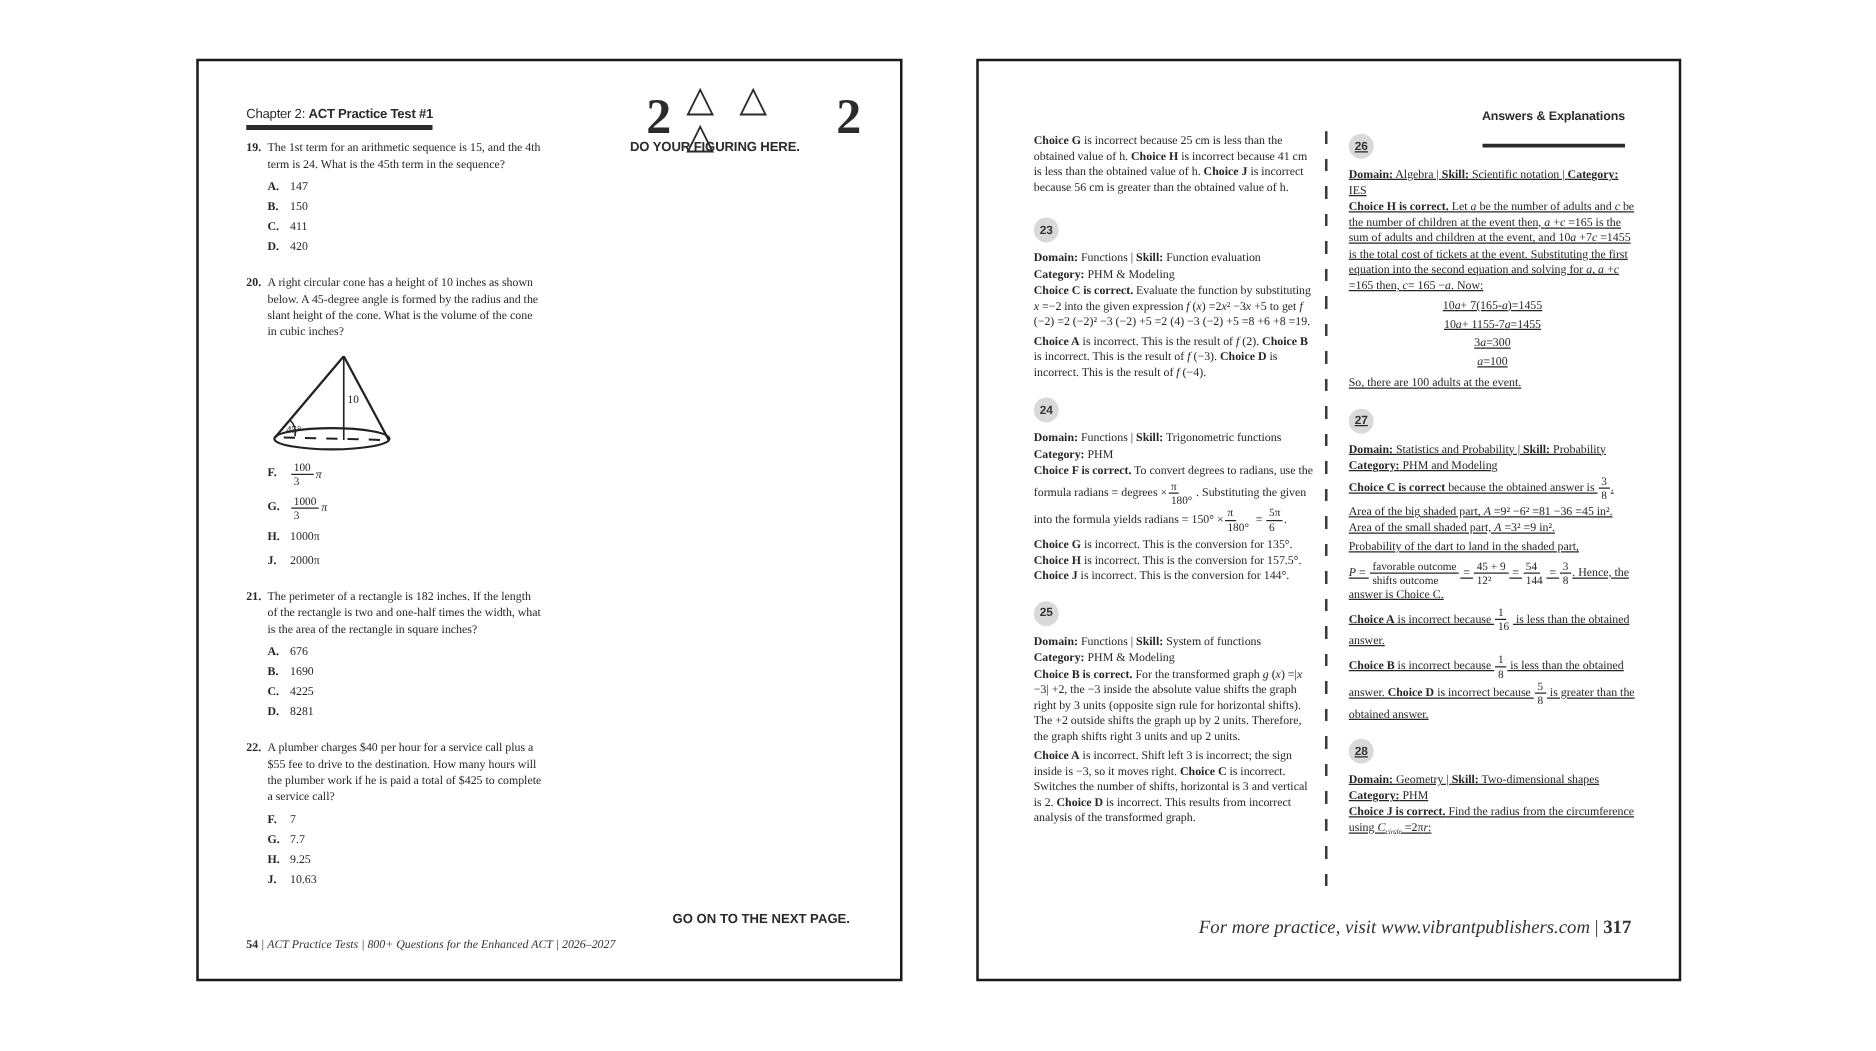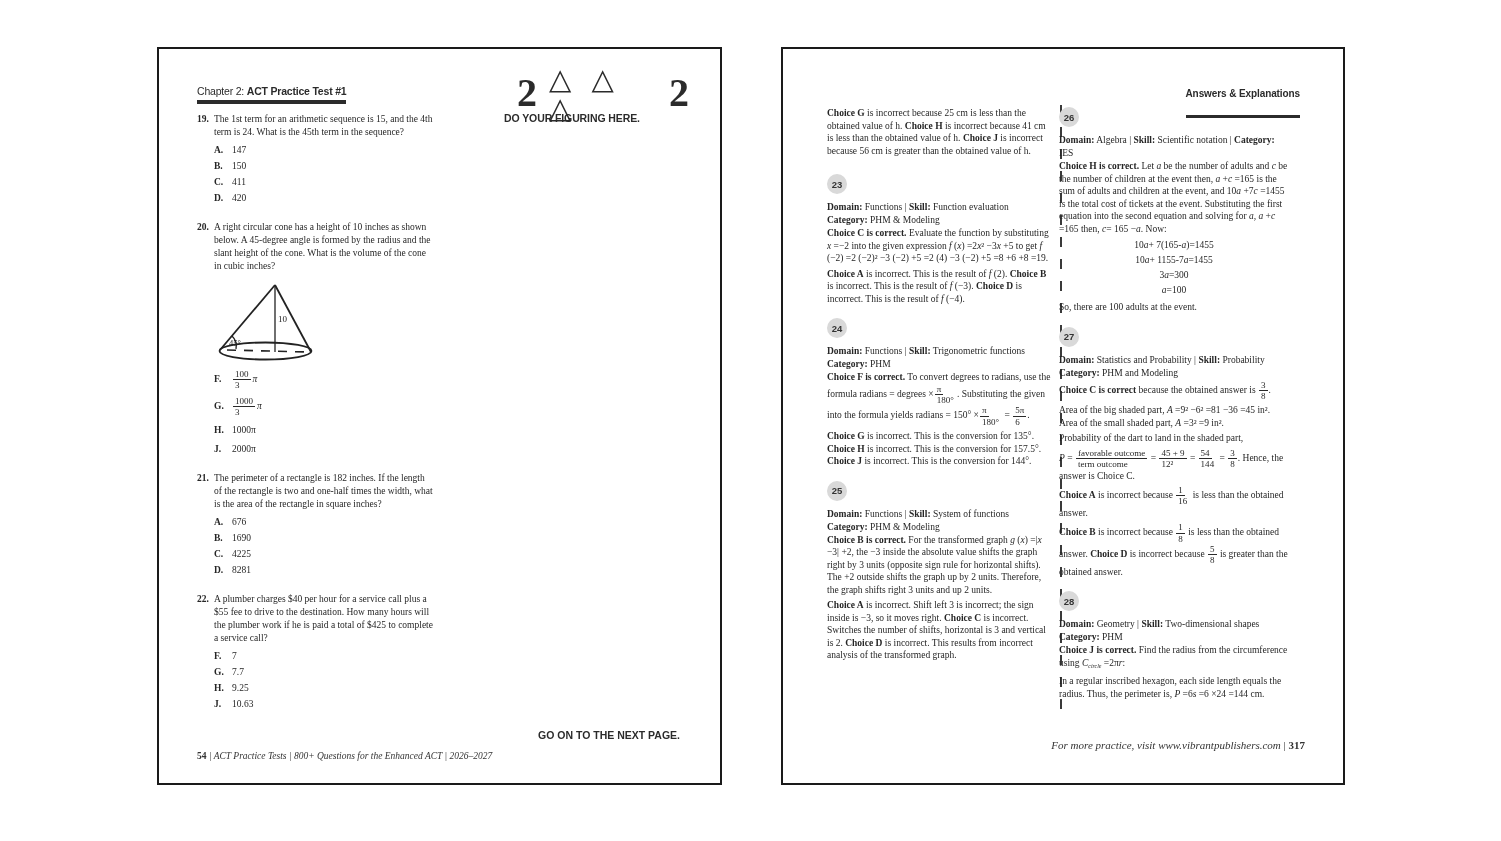--- a/index.html
+++ b/index.html
@@ -37,33 +37,33 @@
   .goon{position:absolute;right:40px;bottom:42px;font:bold 10.5px "Liberation Sans",sans-serif;color:#2b2b2b;}
   .book-footer{position:absolute;left:38px;bottom:22px;font-size:9.5px;color:#333;}
   .book-footer .pgnum{font-weight:bold;}
   .book-footer .rest{font-style:italic;}
 
   
   .ans-header{position:absolute;top:34px;right:43px;text-align:right;}
   .ans-title{display:inline-block;font:bold 10px "Liberation Sans",sans-serif;color:#2b2b2b;letter-spacing:-0.1px;padding-bottom:16px;border-bottom:3px solid #2b2b2b;}
   .col{position:absolute;top:58px;font-size:9.5px;line-height:12.5px;color:#262626;}
   .col-left{left:44px;width:227px;}
-  .col-right{left:276px;width:230px;}
+  .col-right{left:296px;width:230px;text-decoration:underline;}
   .divider{position:absolute;left:277px;top:56px;height:604px;width:1.5px;
     background:repeating-linear-gradient(to bottom,#3a3a3a 0 10px,transparent 10px 22px);}
   .exp{margin-top:13px;}
   .badge{width:20px;height:20px;border-radius:50%;background:#d9d9d9;color:#333;
     font:bold 9.5px "Liberation Sans",sans-serif;display:flex;align-items:center;justify-content:center;margin:0 0 7px 0;}
   p.rich{margin:0 0 3px 0;}
   p.meta{margin:0;line-height:13px;}
   .eqs{margin:2px 0 3px;}
   p.eq{text-align:center;margin:0;line-height:15px;}
   .mt4{margin-top:5px;}
   .subscr{font-size:0.62em;font-style:italic;vertical-align:-2px;}
-  .ans-footer{position:absolute;right:38px;bottom:32px;font-size:11px;color:#333;}
+  .ans-footer{position:absolute;right:38px;bottom:32px;font-size:15px;color:#333;}
 </style>
 </head>
 <body>
 
 <div>
 
   <div class="page page-left">
 
     <div class="chapter">
       <span>Chapter 2: </span><span class="b">ACT Practice Test #1</span>
@@ -262,21 +262,21 @@
         <p class="meta rich"><span class="b">Domain:</span> Statistics and Probability | <span class="b">Skill:</span> Probability</p>
         <p class="meta rich"><span class="b">Category:</span> PHM and Modeling</p>
         <p class="rich"><span class="b">Choice C is correct</span> because the obtained answer is <span class="frac">
               <span class="fnum">3</span>
               <span class="fden">8</span>
             </span>.</p>
         <p class="rich">Area of the big shaded part, <span class="i">A</span> =9² −6² =81 −36 =45 in². Area of the small shaded part, <span class="i">A</span> =3² =9 in².</p>
         <p class="rich mt4">Probability of the dart to land in the shaded part,</p>
         <p class="rich mt4"><span class="i">P</span> = <span class="frac">
               <span class="fnum">favorable outcome</span>
-              <span class="fden">term outcome</span>
+              <span class="fden">shifts outcome</span>
             </span> = <span class="frac">
               <span class="fnum">45 + 9</span>
               <span class="fden">12²</span>
             </span> = <span class="frac">
               <span class="fnum">54</span>
               <span class="fden">144</span>
             </span> = <span class="frac">
               <span class="fnum">3</span>
               <span class="fden">8</span>
             </span>. Hence, the answer is Choice C.</p>
@@ -291,21 +291,20 @@
               <span class="fnum">5</span>
               <span class="fden">8</span>
             </span> is greater than the obtained answer.</p>
       </section>
 
       <section class="exp">
         <div class="badge">28</div>
         <p class="meta rich"><span class="b">Domain:</span> Geometry | <span class="b">Skill:</span> Two-dimensional shapes</p>
         <p class="meta rich"><span class="b">Category:</span> PHM</p>
         <p class="rich"><span class="b">Choice J is correct.</span> Find the radius from the circumference using <span class="i">C</span><span class="subscr">circle</span> =2π<span class="i">r</span>:</p>
-        <p class="rich">In a regular inscribed hexagon, each side length equals the radius. Thus, the perimeter is, <span class="i">P</span> =6<span class="i">s</span> =6 ×24 =144 cm.</p>
       </section>
 
     </div>
 
     <div class="ans-footer">
       <span class="i">For more practice, visit www.vibrantpublishers.com</span><span> | </span><span class="b">317</span>
     </div>
   </div>
 
 </div>

